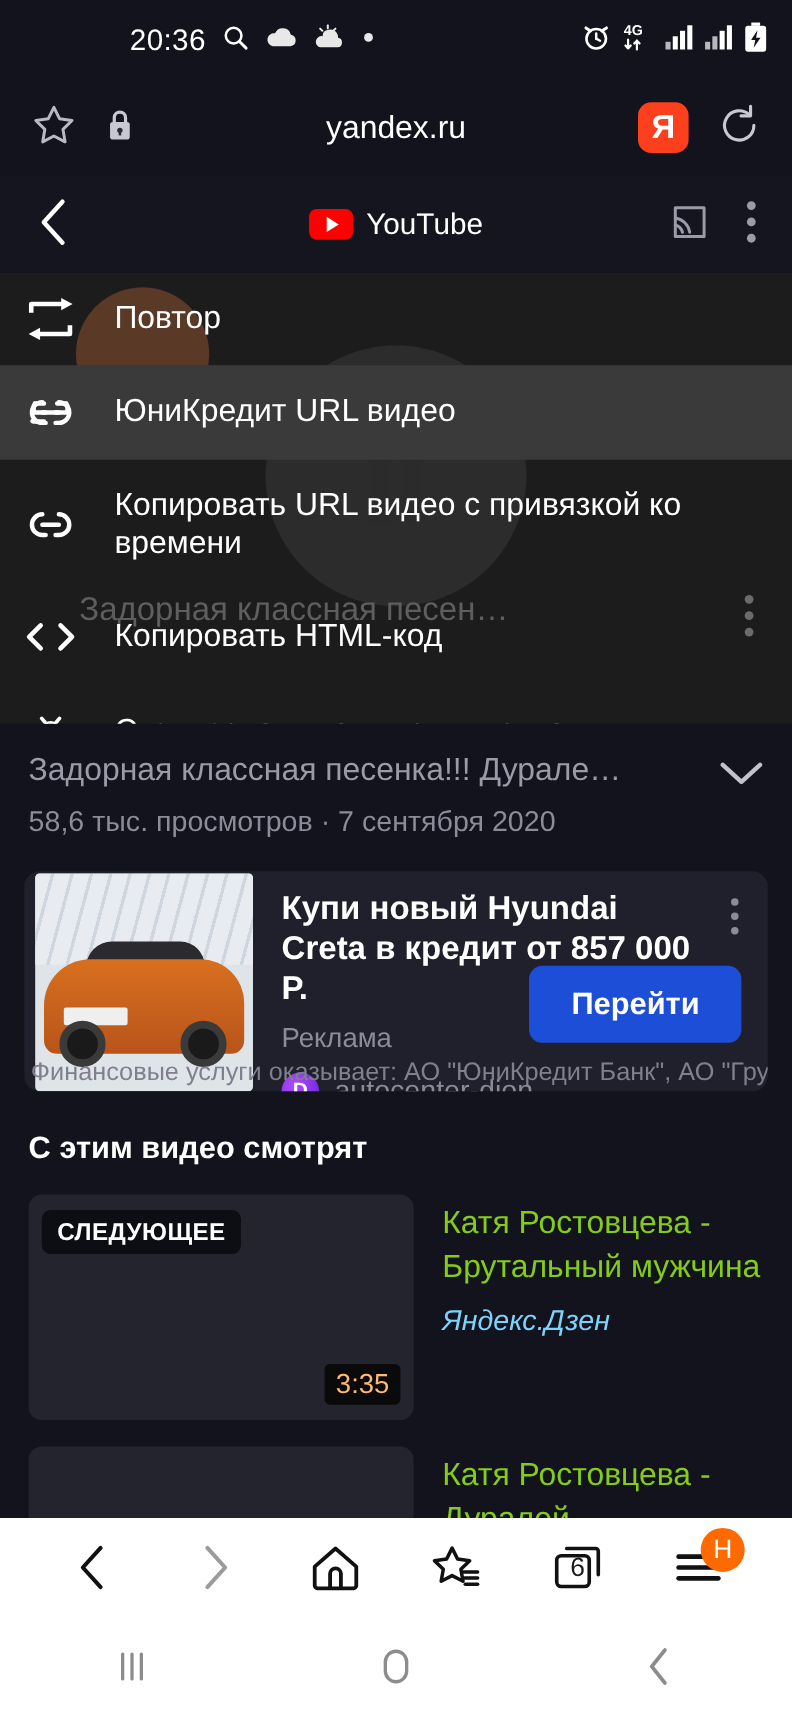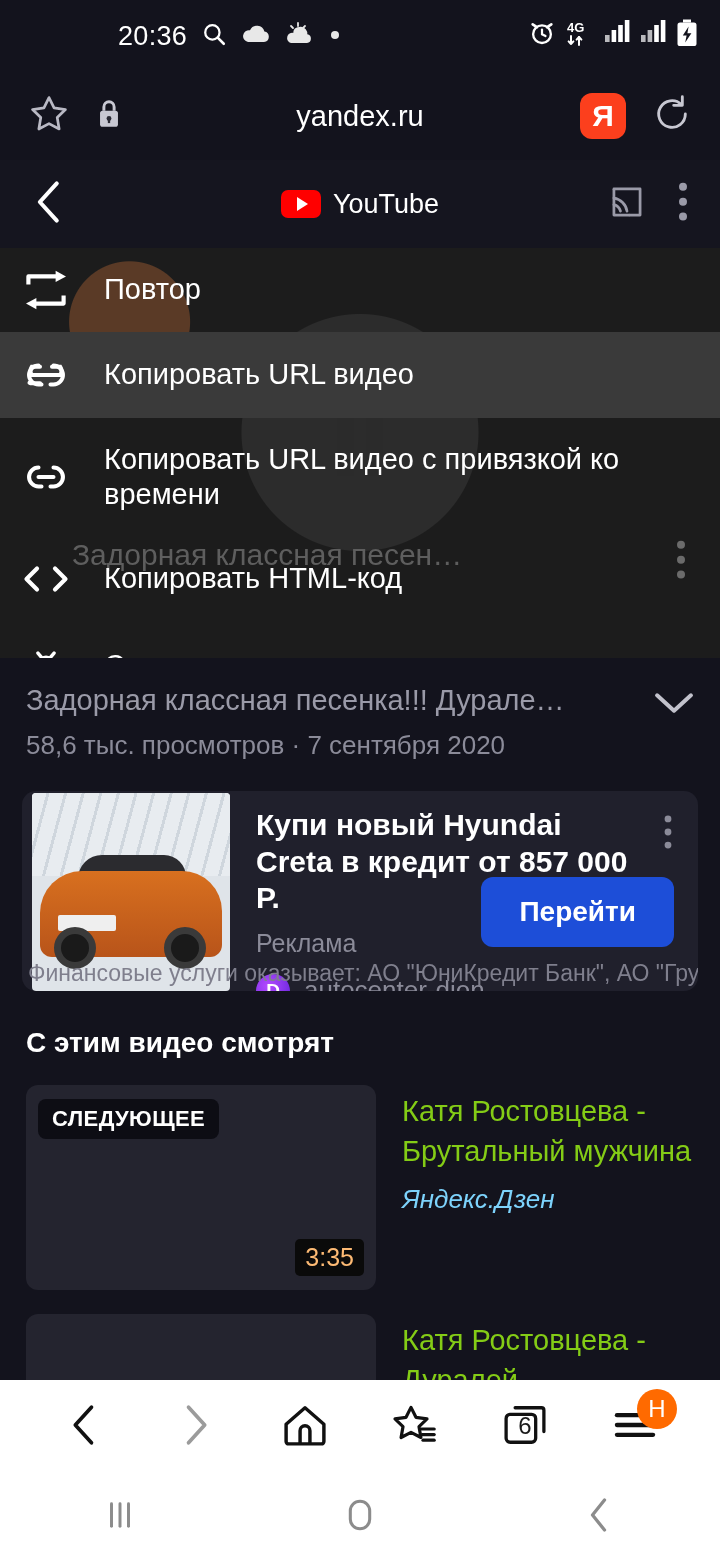--- a/index.html
+++ b/index.html
@@ -13,21 +13,21 @@
   }
 
   
   .statusbar{
     height:72px; background:#13131d;
     display:flex; align-items:center; justify-content:space-between;
     padding:0 22px 0 0;
   }
   .sb-left{ display:flex; align-items:center; gap:14px; padding-left:118px;}
   .sb-time{ font-size:27px; color:#fff; letter-spacing:.3px;}
-  .sb-right{ display:flex; align-items:flex-start; gap:9px;text-decoration:underline;}
+  .sb-right{ display:flex; align-items:center; gap:9px;text-decoration:underline;}
   .ic{ display:inline-block; }
 
   
   .urlbar{
     height:88px; background:#13131d;
     display:flex; align-items:center; padding:0 28px;
     position:relative;
   }
   .urlbar .left{ display:flex; align-items:center; gap:26px; }
   .url-host{
@@ -382,21 +382,21 @@
               <path d="M19 8.5h6.5a5 5 0 0 0 0-5.5H20"></path>
               <path d="M12 14h-5.5a5 5 0 0 1-1.5-.3"></path>
               <path d="M11 8.5h10"></path>
             </g>
             <g fill="none" stroke="#fff" stroke-width="2.7" stroke-linecap="round">
               <path d="M11 2.2a6.3 6.3 0 0 0 0 12.6h2"></path>
               <path d="M21 2.2a6.3 6.3 0 0 1 0 12.6h-2"></path>
             </g>
           </svg>
       </span>
-      <span class="mi-label">Копировать URL видео</span>
+      <span class="mi-label">ЮниКредит URL видео</span>
     </div>
 
     <div class="menu-item mi-row3">
       <span class="mi-icon">
         <svg width="48" height="26" viewBox="0 0 32 17">
             <g fill="none" stroke="#fff" stroke-width="2.7" stroke-linecap="round">
               <path d="M11 8.5h10"></path>
             </g>
             <g fill="none" stroke="#fff" stroke-width="2.7" stroke-linecap="round">
               <path d="M11 2.2a6.3 6.3 0 0 0 0 12.6h2"></path>

